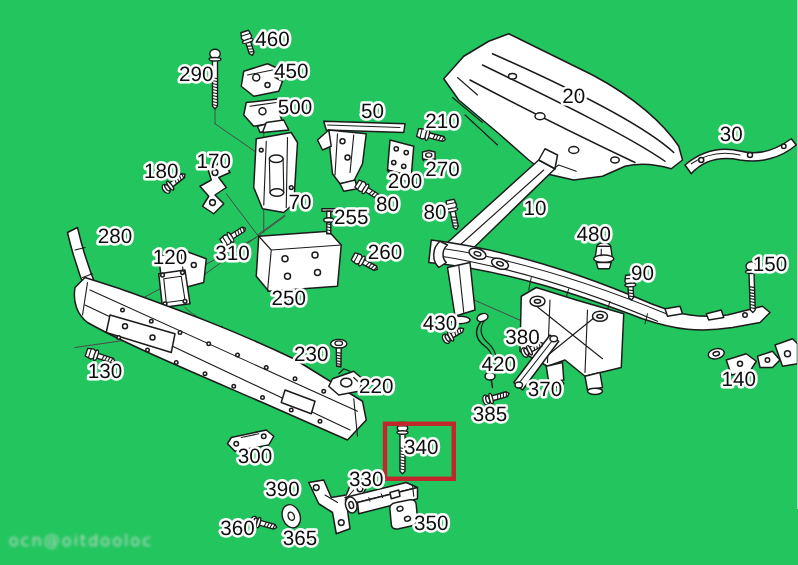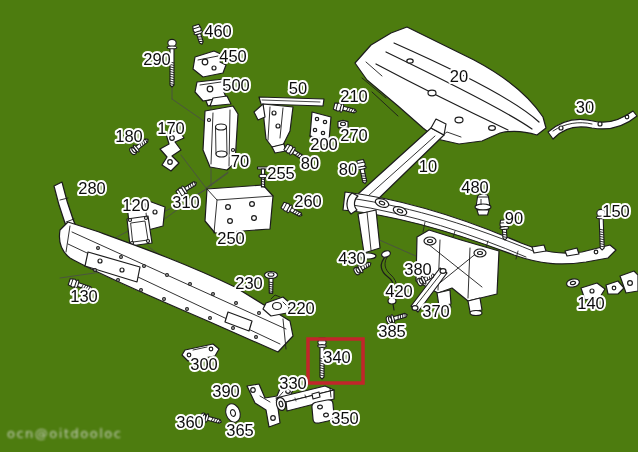--- a/index.html
+++ b/index.html
@@ -1,16 +1,16 @@
 <!DOCTYPE html>
 <html><head>
 <meta charset="utf-8">
 <style>
   html,body{margin:0;padding:0;background:#ffffff;}
-  .stage{position:relative;width:638px;height:452px;background:#4d7c0f;overflow:hidden;
+  .stage{position:relative;width:638px;height:452px;background:#22c55e;overflow:hidden;
          font-family:"Liberation Sans",sans-serif;}
   .stage svg{position:absolute;left:0;top:0;}
   .plabel{font-family:"Liberation Sans",sans-serif;font-size:16.5px;fill:#0d0d0d;
           text-anchor:middle;paint-order:stroke fill;stroke:#ffffff;stroke-width:4px;
           stroke-linejoin:round;cursor:pointer;}
   .watermark{position:absolute;left:7px;top:426px;width:140px;font-size:13px;
              letter-spacing:1.5px;color:#dedede;filter:blur(1.2px);opacity:.85;
              font-family:"DejaVu Sans",sans-serif;pointer-events:none;}
 </style>
 </head>

